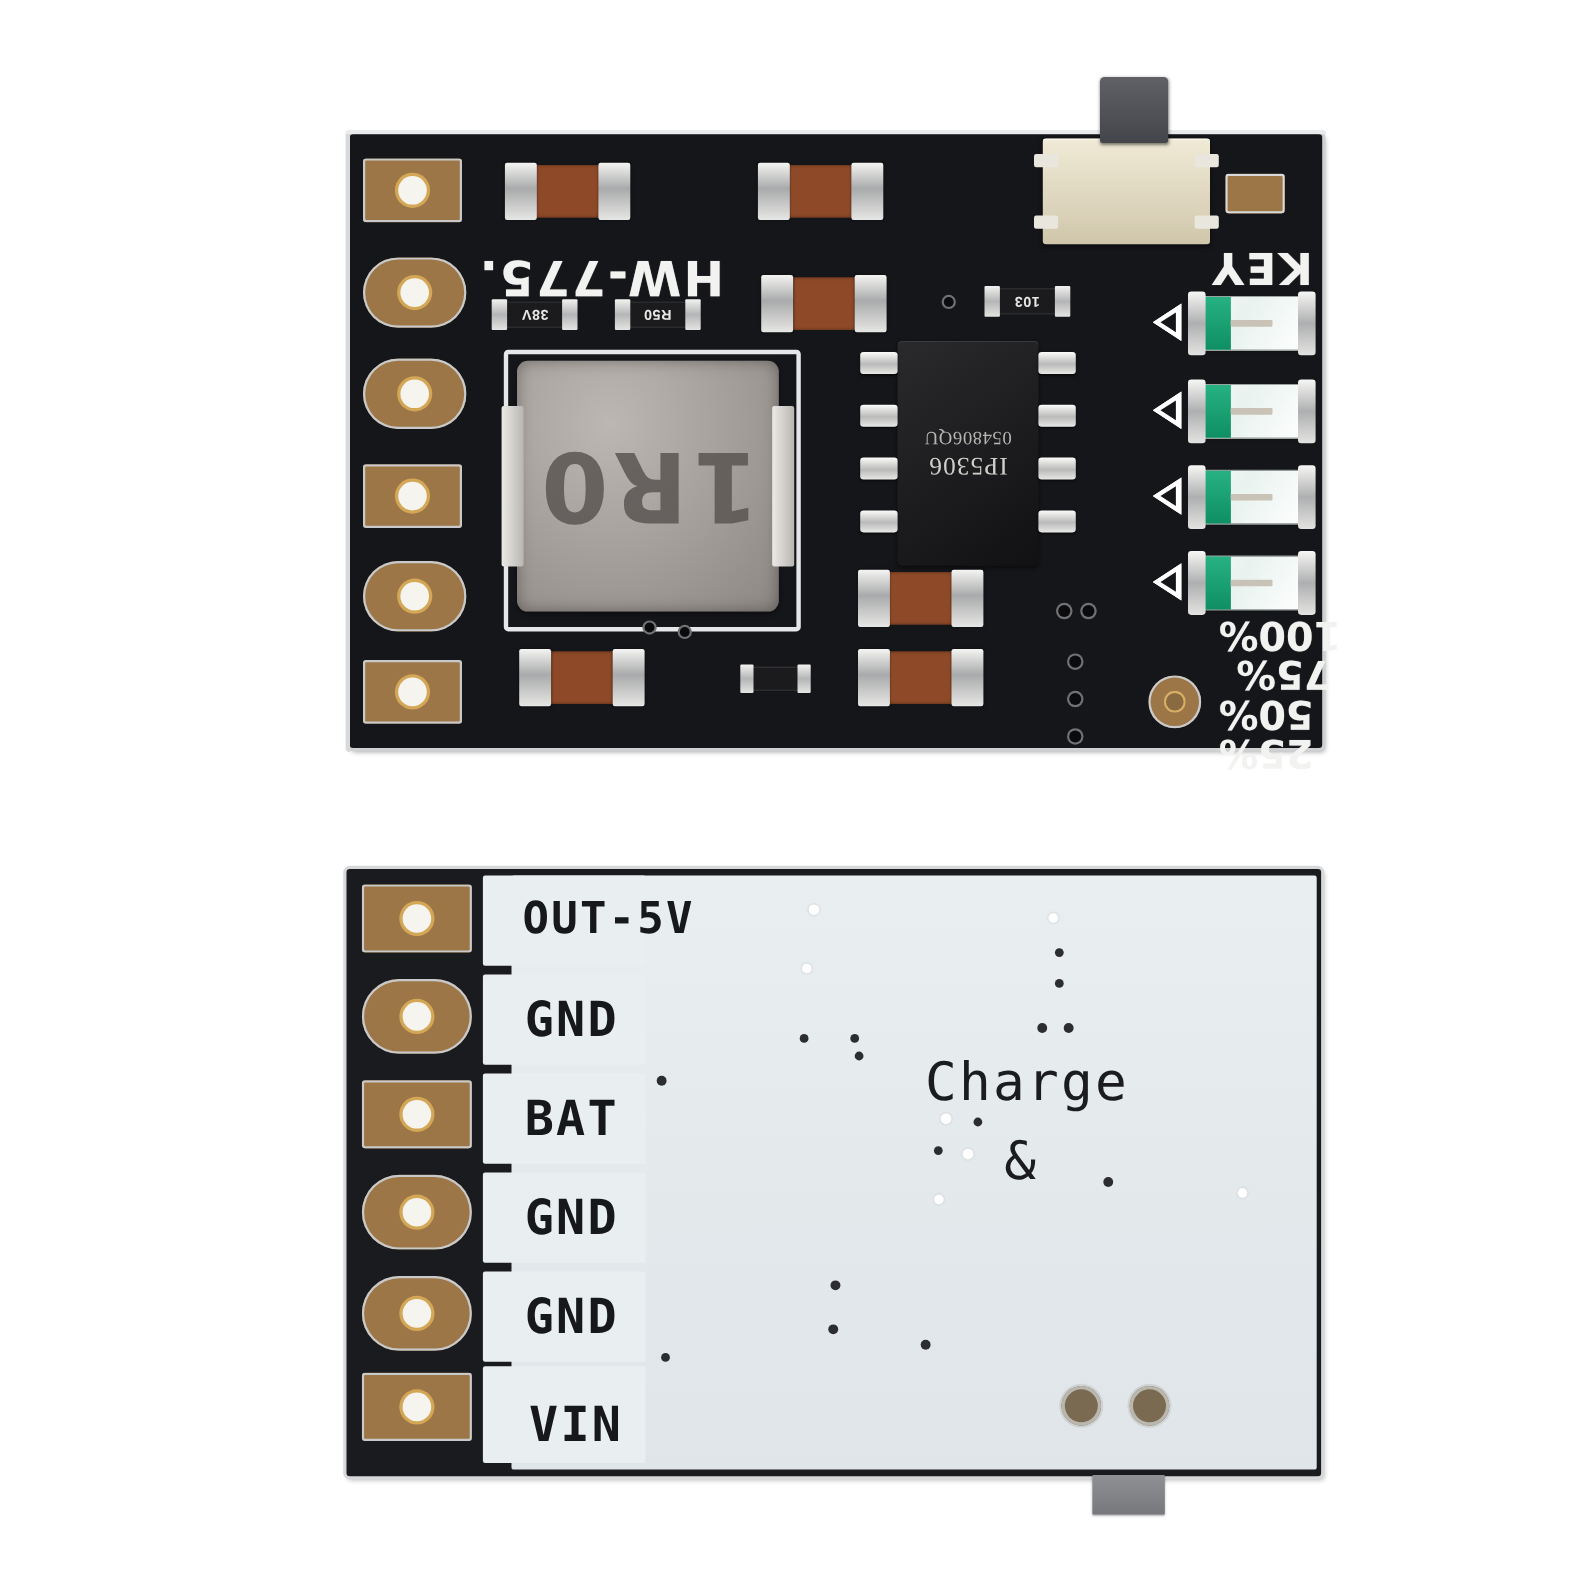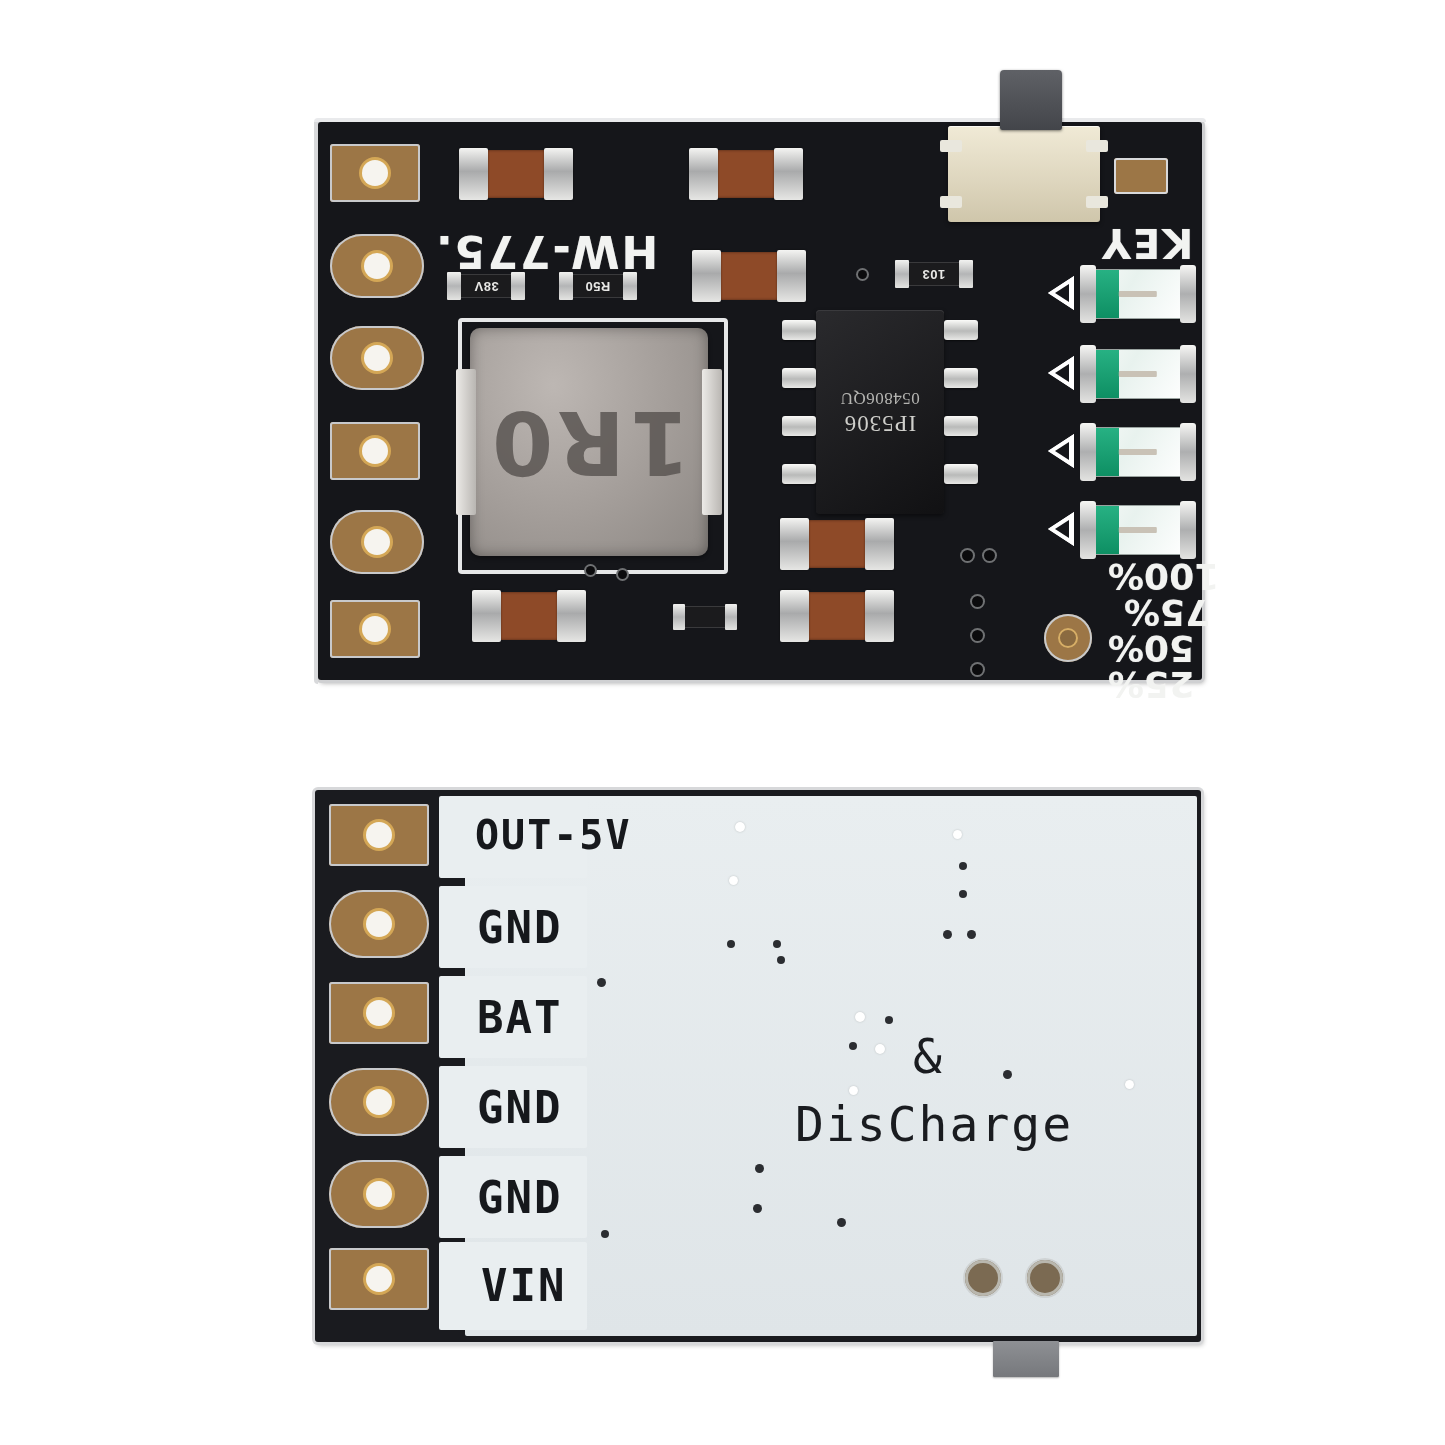--- a/index.html
+++ b/index.html
@@ -312,24 +312,24 @@
     <div class="silk-white" style="left:124px;top:186px;width:148px;height:82px;"></div>
     <div class="silk-white" style="left:124px;top:276px;width:148px;height:82px;"></div>
     <div class="silk-white" style="left:124px;top:366px;width:148px;height:82px;"></div>
     <div class="silk-white" style="left:124px;top:452px;width:148px;height:88px;"></div>
 
     <div class="botlabel" style="left:160px;top:22px;font-size:40px;">OUT-5V</div>
     <div class="botlabel" style="left:162px;top:112px;font-size:44px;">GND</div>
     <div class="botlabel" style="left:162px;top:202px;font-size:44px;">BAT</div>
     <div class="botlabel" style="left:162px;top:292px;font-size:44px;">GND</div>
     <div class="botlabel" style="left:162px;top:382px;font-size:44px;">GND</div>
-    <div class="botlabel" style="left:166px;top:470px;font-size:44px;">VIN</div>
-
+    <div class="botlabel" style="left:166px;top:480px;font-size:44px;">VIN</div>
+
+    <div class="cdtext" style="left:526px;top:166px;font-size:48px;letter-spacing:2px;">Charge</div>
     <div class="cdtext" style="left:598px;top:238px;font-size:48px;">&amp;</div>
-    <div class="cdtext" style="left:480px;top:306px;font-size:48px;letter-spacing:2px;">DisCharge</div>
 
     <div class="botvia" style="left:650px;top:470px;width:36px;height:36px;"></div>
     <div class="botvia" style="left:712px;top:470px;width:36px;height:36px;"></div>
 
     <div class="specks" style="left:420px;top:32px;width:10px;height:10px;background:#fff;box-shadow:0 0 2px #b7bcbe;"></div>
     <div class="specks" style="left:638px;top:40px;width:9px;height:9px;background:#fff;box-shadow:0 0 2px #b7bcbe;"></div>
     <div class="specks" style="left:644px;top:72px;width:8px;height:8px;background:#2b2d31;"></div>
     <div class="specks" style="left:644px;top:100px;width:8px;height:8px;background:#2b2d31;"></div>
     <div class="specks" style="left:414px;top:86px;width:9px;height:9px;background:#fff;box-shadow:0 0 2px #b7bcbe;"></div>
     <div class="specks" style="left:412px;top:150px;width:8px;height:8px;background:#2b2d31;"></div>

